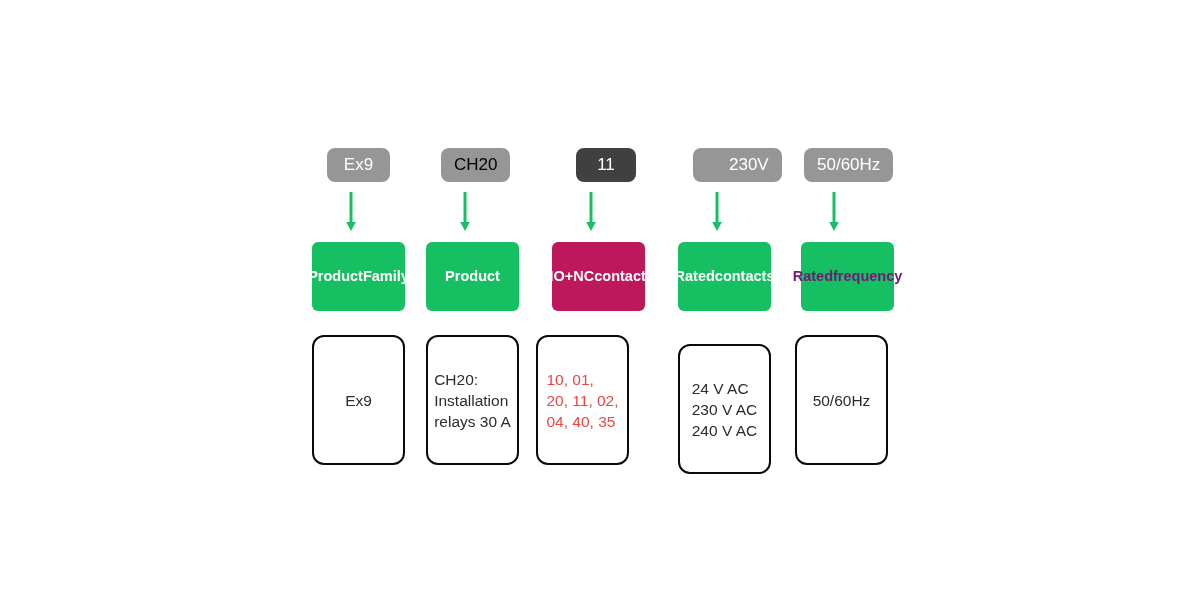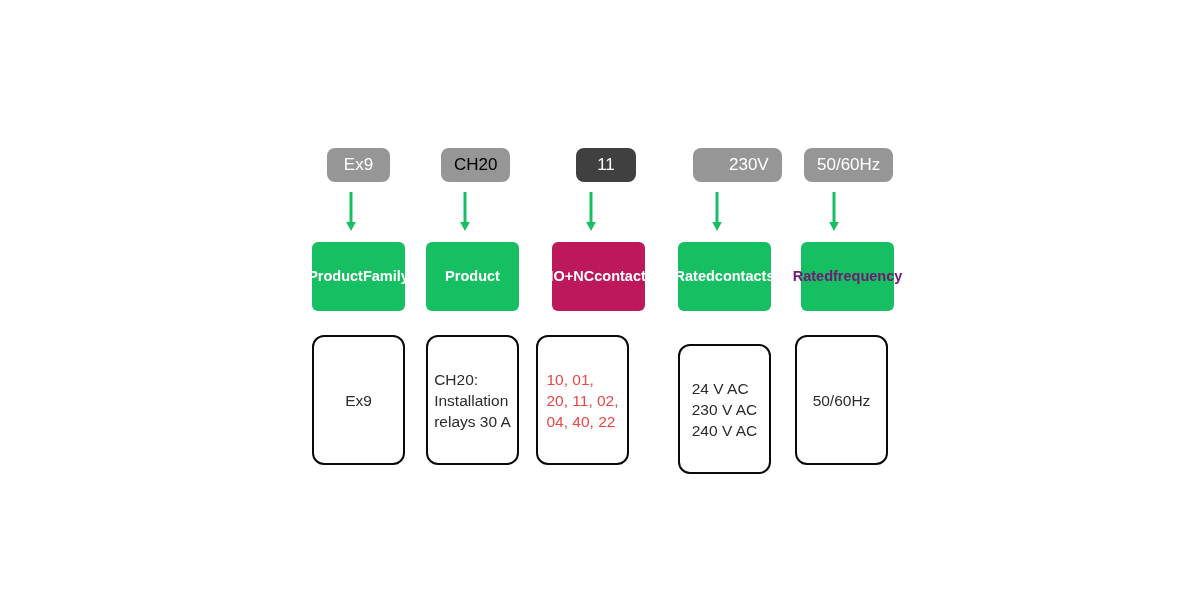--- a/index.html
+++ b/index.html
@@ -125,21 +125,21 @@
           <line x1="7" y1="0" x2="7" y2="32" stroke="#16bf62" stroke-width="3"></line>
           <path d="M7 39 L2.2 30 L11.8 30 Z" fill="#16bf62"></path>
         </svg></div>
       <div class="label-box" style="left: 552px; width: 93px; background: #be185d; color: rgb(255, 255, 255);">
         <div><span>NO+NC</span><span>contacts</span></div>
       </div>
       <div class="desc-box" style="left: 536px; width: 93px; border-color: rgb(10, 10, 10); background: rgb(255, 255, 255); color: #ef4444;">
         <div>
           <span>10, 01,</span>
           <span>20, 11, 02,</span>
-          <span>04, 40, 22</span>
+          <span>04, 40, 35</span>
         </div>
       </div>
     </div>
     <div class="column" style="left: 0px;">
       <div class="code-pill" style="left: 693px; min-width: 63px; background: rgb(150, 150, 150); color: rgb(255, 255, 255); padding-left: 36px;">230V</div>
       <div class="arrow" style="left: 710px;"><svg width="14" height="40" viewBox="0 0 14 40">
           <line x1="7" y1="0" x2="7" y2="32" stroke="#16bf62" stroke-width="3"></line>
           <path d="M7 39 L2.2 30 L11.8 30 Z" fill="#16bf62"></path>
         </svg></div>
       <div class="label-box" style="left: 678px; width: 93px; background: rgb(22, 191, 98); color: rgb(255, 255, 255);">

